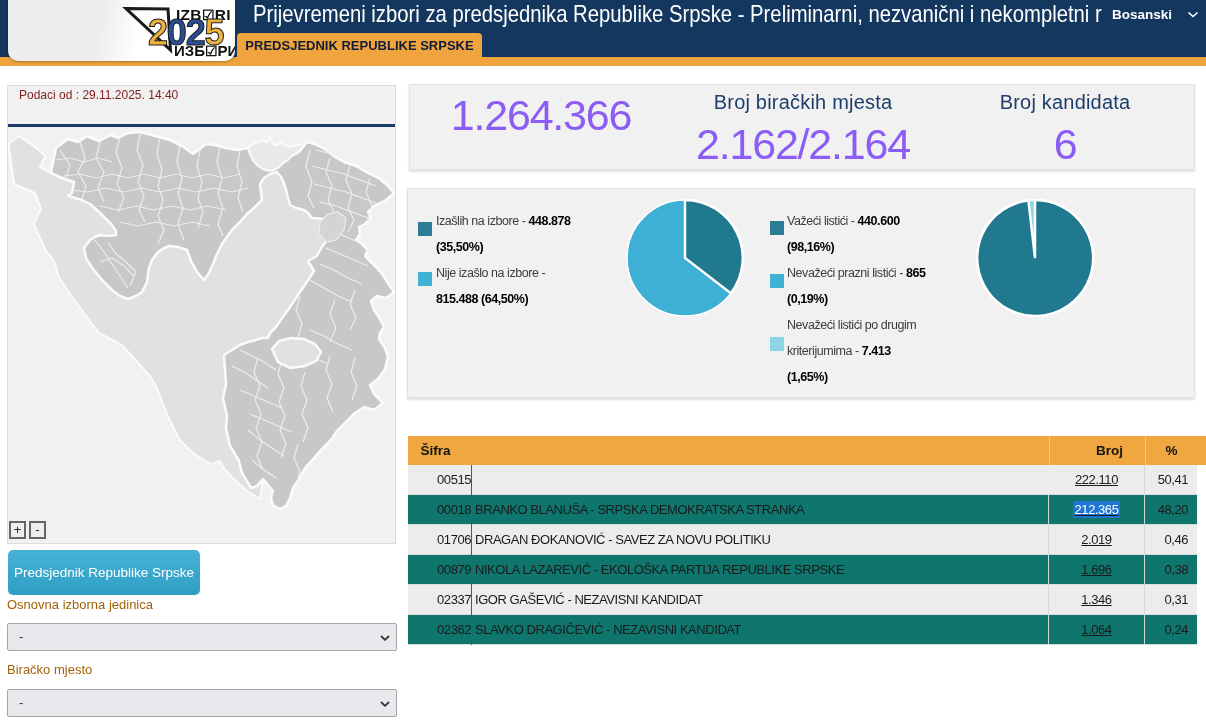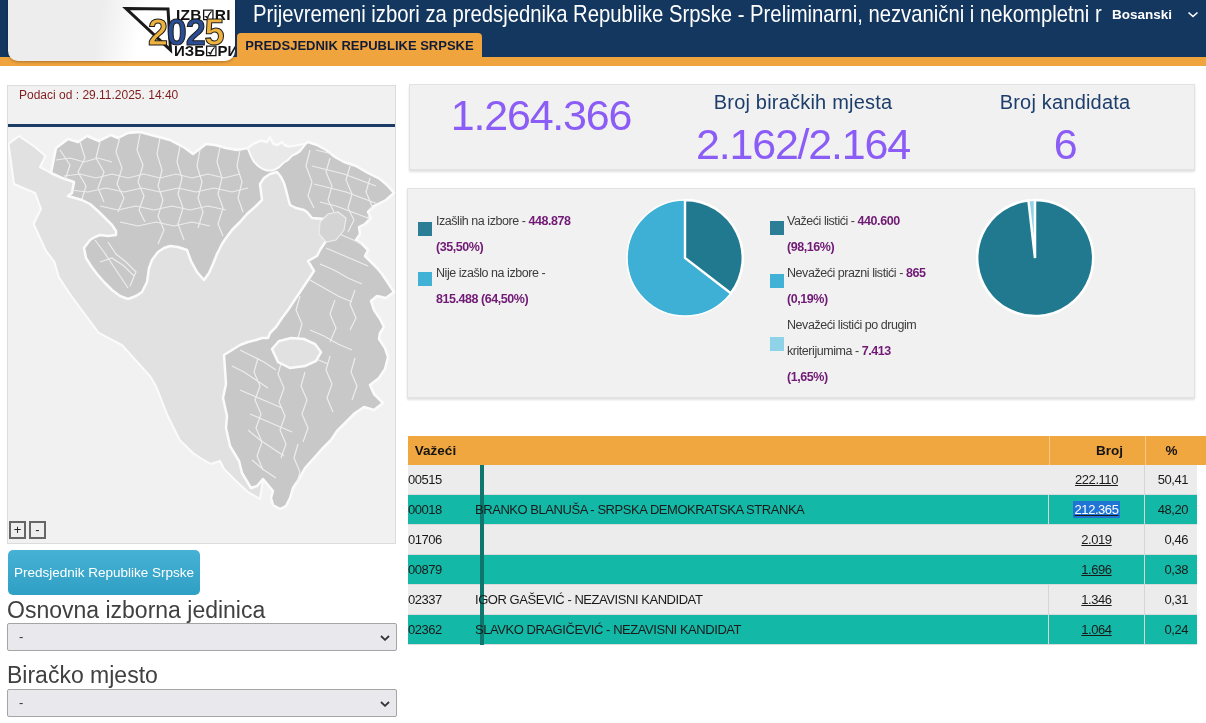--- a/index.html
+++ b/index.html
@@ -27,51 +27,51 @@
 #podaci { position:absolute; left:11px; top:2px; color:#7f1d1d; font-size:12px; }
 #navyrule { position:absolute; left:0px; top:38px; width:387px; height:3px; background:#1c3c68; }
 #zbtn1,#zbtn2 { position:absolute; width:17px; height:18px; border:2px solid #666;
   background:#eee; color:#222; font-size:13px; text-align:center; line-height:14px; }
 #zbtn1 { left:1px; top:435px; }
 #zbtn2 { left:21px; top:435px; }
 
 #teal-btn { position:absolute; left:8px; top:550px; width:192px; height:45px;
   border-radius:5px; background:linear-gradient(#46b2d5,#2f9fc4);
   color:#fff; font-size:13.5px; text-align:center; line-height:45px; }
-.biglbl { position:absolute; left:7px; color:#404040; font-size:23px; }
+.biglbl { position:absolute; left:7px; color:#a16207; font-size:13px; }
 .sel { position:absolute; left:7px; width:390px; height:28px; background:#e9e9ed;
   border:1px solid #a5a5a5; border-radius:2px; color:#333; font-size:13px;
   line-height:26px; padding-left:11px; }
 .sel svg { position:absolute; right:6px; top:11px; }
 
 
 #spanel { position:absolute; left:409px; top:84px; width:786px; height:86px;
   background:#f1f1f1; border:1px solid #e2e2e2; box-shadow:0 2px 2px rgba(0,0,0,.12); }
 .scol { position:absolute; top:0; width:262px; text-align:center; }
 .slbl { margin-top:6px; color:#1d3e6b; font-size:20px; letter-spacing:0.2px; }
 .snum { margin-top:6px; color:#8b5cf6; font-size:43px; letter-spacing:-1.2px; }
 
 
 #ppanel { position:absolute; left:407px; top:188px; width:788px; height:210px;
   background:#f1f1f1; border:1px solid #e2e2e2; box-shadow:0 2px 2px rgba(0,0,0,.12); }
 .leg { position:absolute; font-size:12.5px; letter-spacing:-0.45px; color:#3c3c3c; line-height:26px; }
-.leg b { color:#701a75; }
+.leg b { color:#000000; }
 .lsq { position:absolute; width:14px; height:14px; }
 
 
 #tblhead { position:absolute; left:408px; top:436px; width:798px; height:29px; background:#f1a73f; }
 #tblhead div { position:absolute; top:0; height:29px; line-height:29px; font-size:13.5px;
   font-weight:bold; color:#141414; text-align:center; border-left:1px solid #f6c987; }
 #tblbody { position:absolute; left:408px; top:465px; width:789px; }
 .trow { position:relative; width:789px; height:30px; border-bottom:1px solid #dadada;
   font-size:13px; letter-spacing:-0.45px; color:#1a1a1a; }
 .trow.odd { background:#ececec; }
-.trow.even { background:#14b8a6; }
-.c1 { position:absolute; left:0; top:0; width:76px; height:30px; line-height:30px;
-  text-align:left; border-right:4px solid #0f766e; }
+.trow.even { background:#0f766e; }
+.c1 { position:absolute; left:0; top:0; width:64px; height:30px; line-height:30px;
+  text-align:right; border-right:1px solid #0f766e; }
 .c2 { position:absolute; left:56px; top:0; width:585px; height:30px; line-height:30px;
   padding-left:11px; border-right:1px solid #d5d5d5; white-space:nowrap; overflow:hidden; }
 .c3 { position:absolute; left:641px; top:0; width:96px; height:30px; line-height:30px;
   text-align:center; border-right:1px solid #d5d5d5;text-decoration:underline; }
 .c4 { position:absolute; left:737px; top:0; width:52px; height:30px; line-height:30px;
   text-align:right; padding-right:9px; }
 .hilite { background:#2074d4; color:#fff; padding:1px 2px; }
 </style>
 </head>
 <body>
@@ -204,44 +204,46 @@
     <div class="lsq" style="left:362px; top:148px; background:#8fd3e8;"></div>
     <div class="leg" style="left:379px; top:123px;">Nevažeći listići po drugim<br>kriterijumima - <b>7.413</b><br><b>(1,65%)</b></div>
 
     <svg width="124" height="124" viewBox="0 0 124 124" style="position:absolute; left:565px; top:7px;">
       <circle cx="62" cy="62" r="58" fill="#8fd3e8" stroke="#fff" stroke-width="2"></circle>
       <path d="M62,62 L62,4 A58,58 0 1 1 55.4,4.4 Z" fill="#20798f" stroke="#fff" stroke-width="2.5" transform="rotate(0 62 62)"></path>
     </svg>
   </div>
 
   <div id="tblhead">
-    <div style="left:0; width:55px; border-left:none;">Važeći</div>
+    <div style="left:0; width:55px; border-left:none;">Šifra</div>
     <div style="left:56px; width:585px;margin-top:32px;">Kandidat</div>
     <div style="left:641px; width:96px;padding-left:24px;">Broj glasova</div>
     <div style="left:737px; width:52px;">%</div>
   </div>
   <div id="tblbody">
     <div class="trow odd">
         <div class="c1">00515</div>
         <div class="c3">222.110</div>
         <div class="c4">50,41</div>
       </div>
     <div class="trow even">
         <div class="c1">00018</div>
         <div class="c2">BRANKO BLANUŠA - SRPSKA DEMOKRATSKA STRANKA</div>
         <div class="c3"><span class="hilite">212.365</span></div>
         <div class="c4">48,20</div>
       </div>
     <div class="trow odd">
         <div class="c1">01706</div>
+        <div class="c2">DRAGAN ĐOKANOVIĆ - SAVEZ ZA NOVU POLITIKU</div>
         <div class="c3">2.019</div>
         <div class="c4">0,46</div>
       </div>
     <div class="trow even">
         <div class="c1">00879</div>
+        <div class="c2">NIKOLA LAZAREVIĆ - EKOLOŠKA PARTIJA REPUBLIKE SRPSKE</div>
         <div class="c3">1.696</div>
         <div class="c4">0,38</div>
       </div>
     <div class="trow odd">
         <div class="c1">02337</div>
         <div class="c2">IGOR GAŠEVIĆ - NEZAVISNI KANDIDAT</div>
         <div class="c3">1.346</div>
         <div class="c4">0,31</div>
       </div>
     <div class="trow even">

